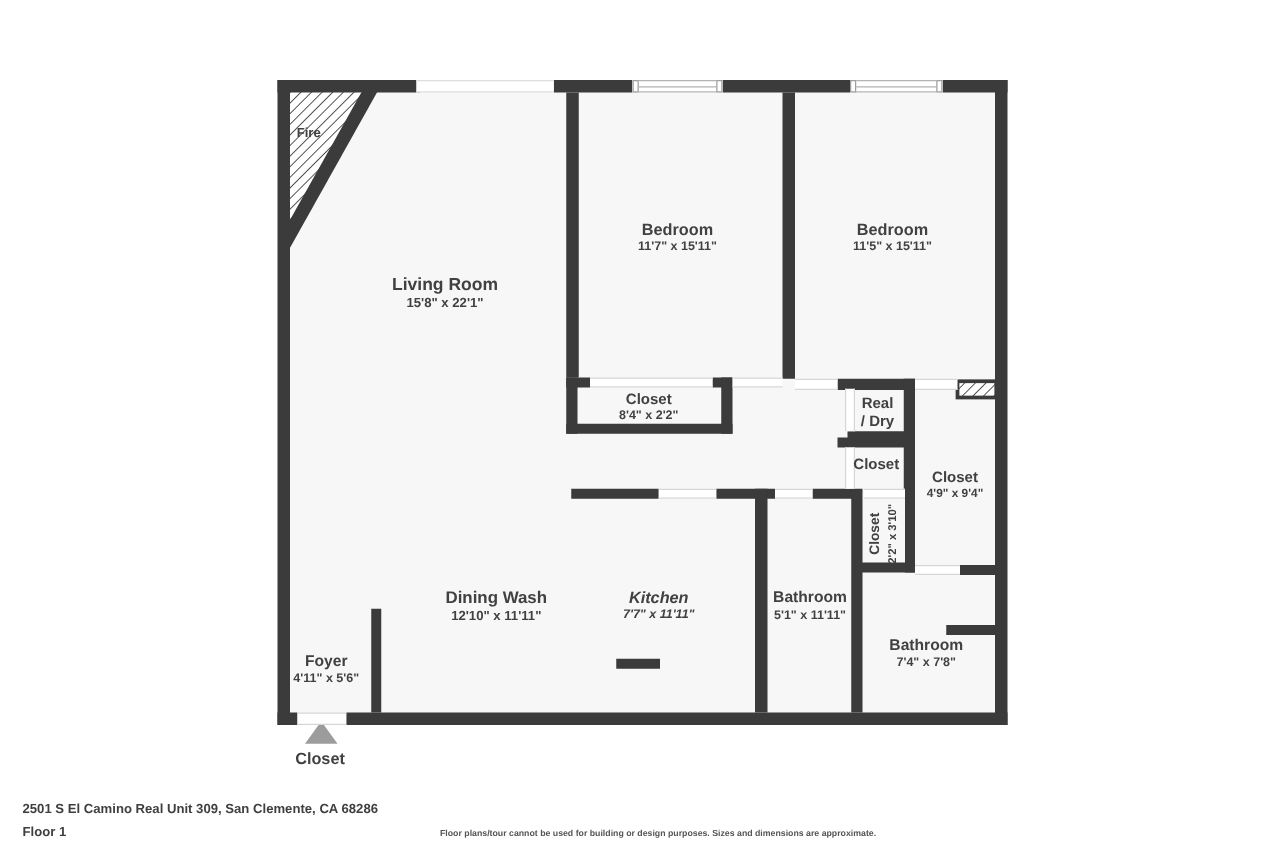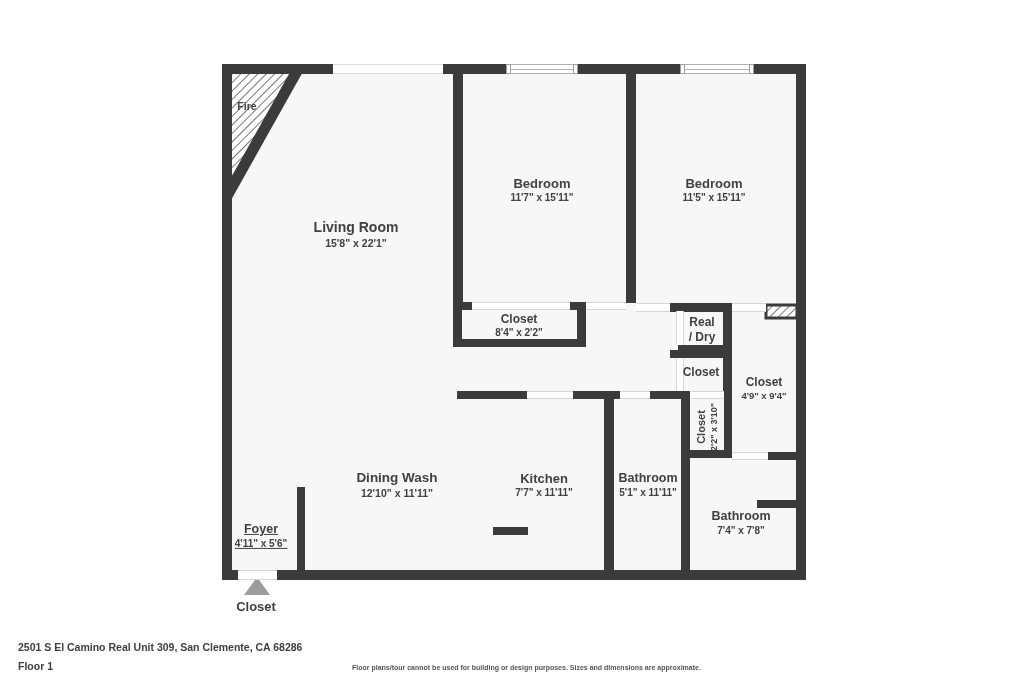--- a/index.html
+++ b/index.html
@@ -137,36 +137,36 @@
   <div class="lbl rot" style="left:707px;top:427px;">
     <span class="nm" style="font-size:11px;">Closet</span>
     <span class="dm" style="font-size:9px;">2'2" x 3'10"</span>
   </div>
 
   <div class="lbl" style="left:397px;top:485px;">
     <span class="nm" style="font-size:13.5px;">Dining Wash</span>
     <span class="dm" style="font-size:10.5px;">12'10" x 11'11"</span>
   </div>
 
-  <div class="lbl" style="left:544px;top:485px;">
+  <div class="lbl" style="left:527px;top:485px;font-style:italic;">
     <span class="nm">Kitchen</span>
     <span class="dm">7'7" x 11'11"</span>
   </div>
 
   <div class="lbl" style="left:648px;top:485px;">
     <span class="nm" style="font-size:12.5px;">Bathroom</span>
     <span class="dm">5'1" x 11'11"</span>
   </div>
 
   <div class="lbl" style="left:741px;top:523px;">
     <span class="nm" style="font-size:12.5px;">Bathroom</span>
     <span class="dm">7'4" x 7'8"</span>
   </div>
 
-  <div class="lbl" style="left:261px;top:536px;text-decoration:underline;">
+  <div class="lbl" style="left:261px;top:536px;">
     <span class="nm" style="font-size:12.5px;">Foyer</span>
     <span class="dm">4'11" x 5'6"</span>
   </div>
 
   <div class="lbl" style="left:256px;top:607px;font-size:13px;">
     <span>Closet</span>
   </div>
 
   <div class="footer-address">2501 S El Camino Real Unit 309, San Clemente, CA 68286</div>
   <div class="footer-floor">Floor 1</div>

